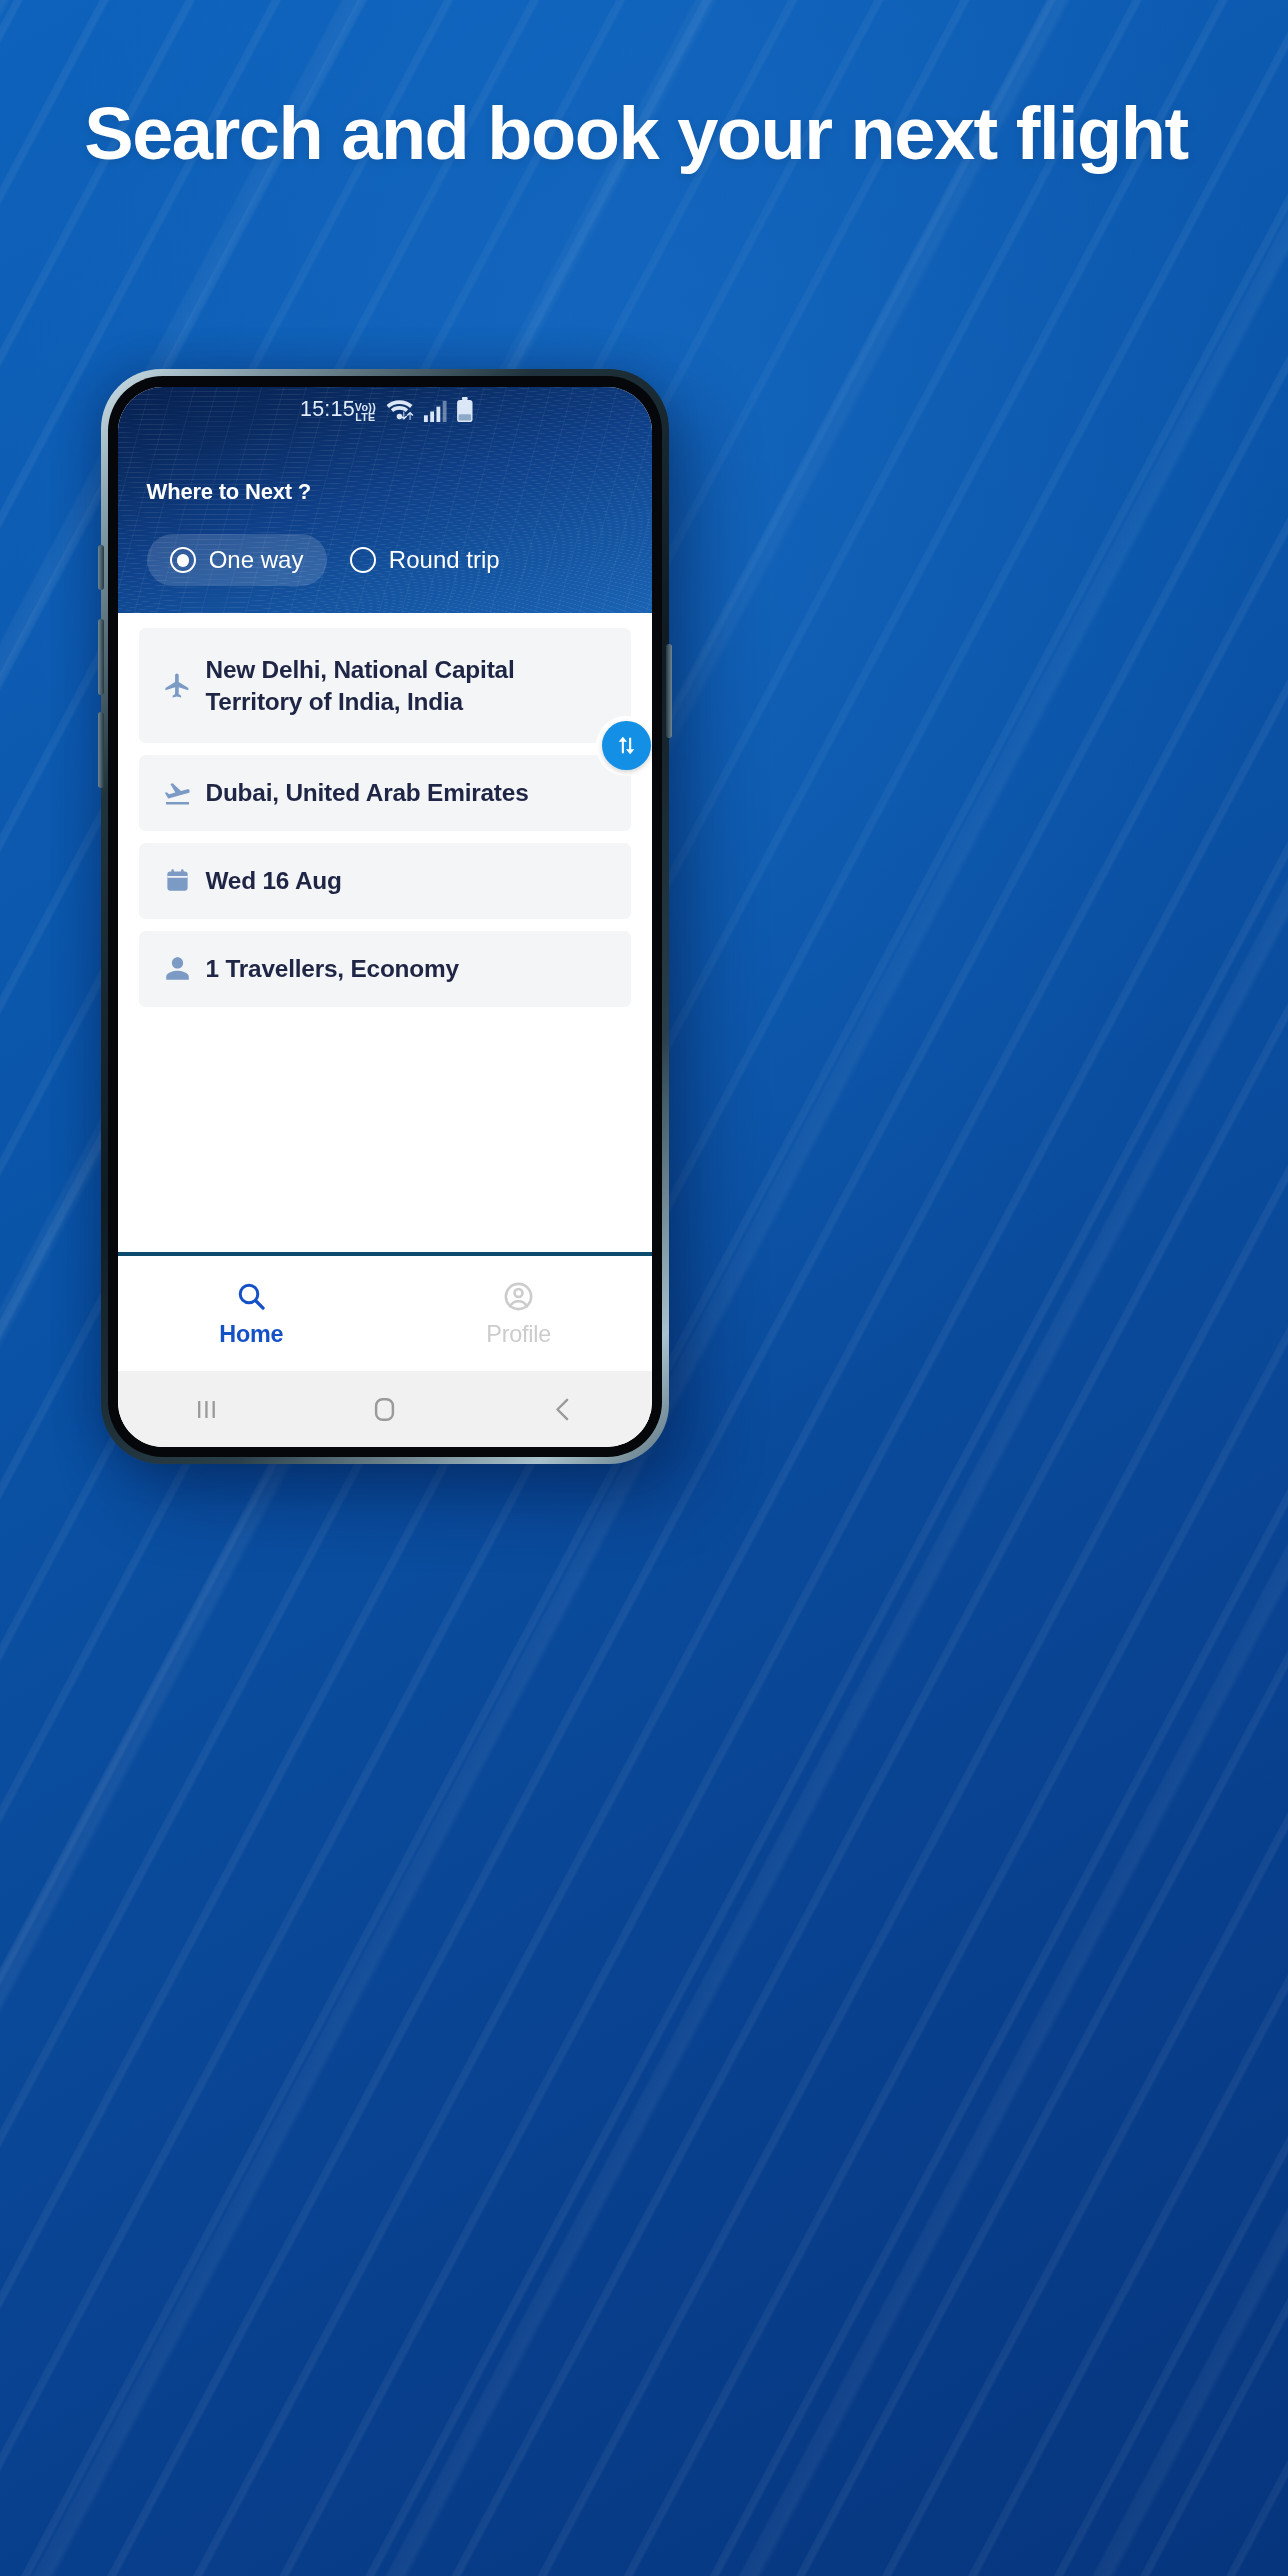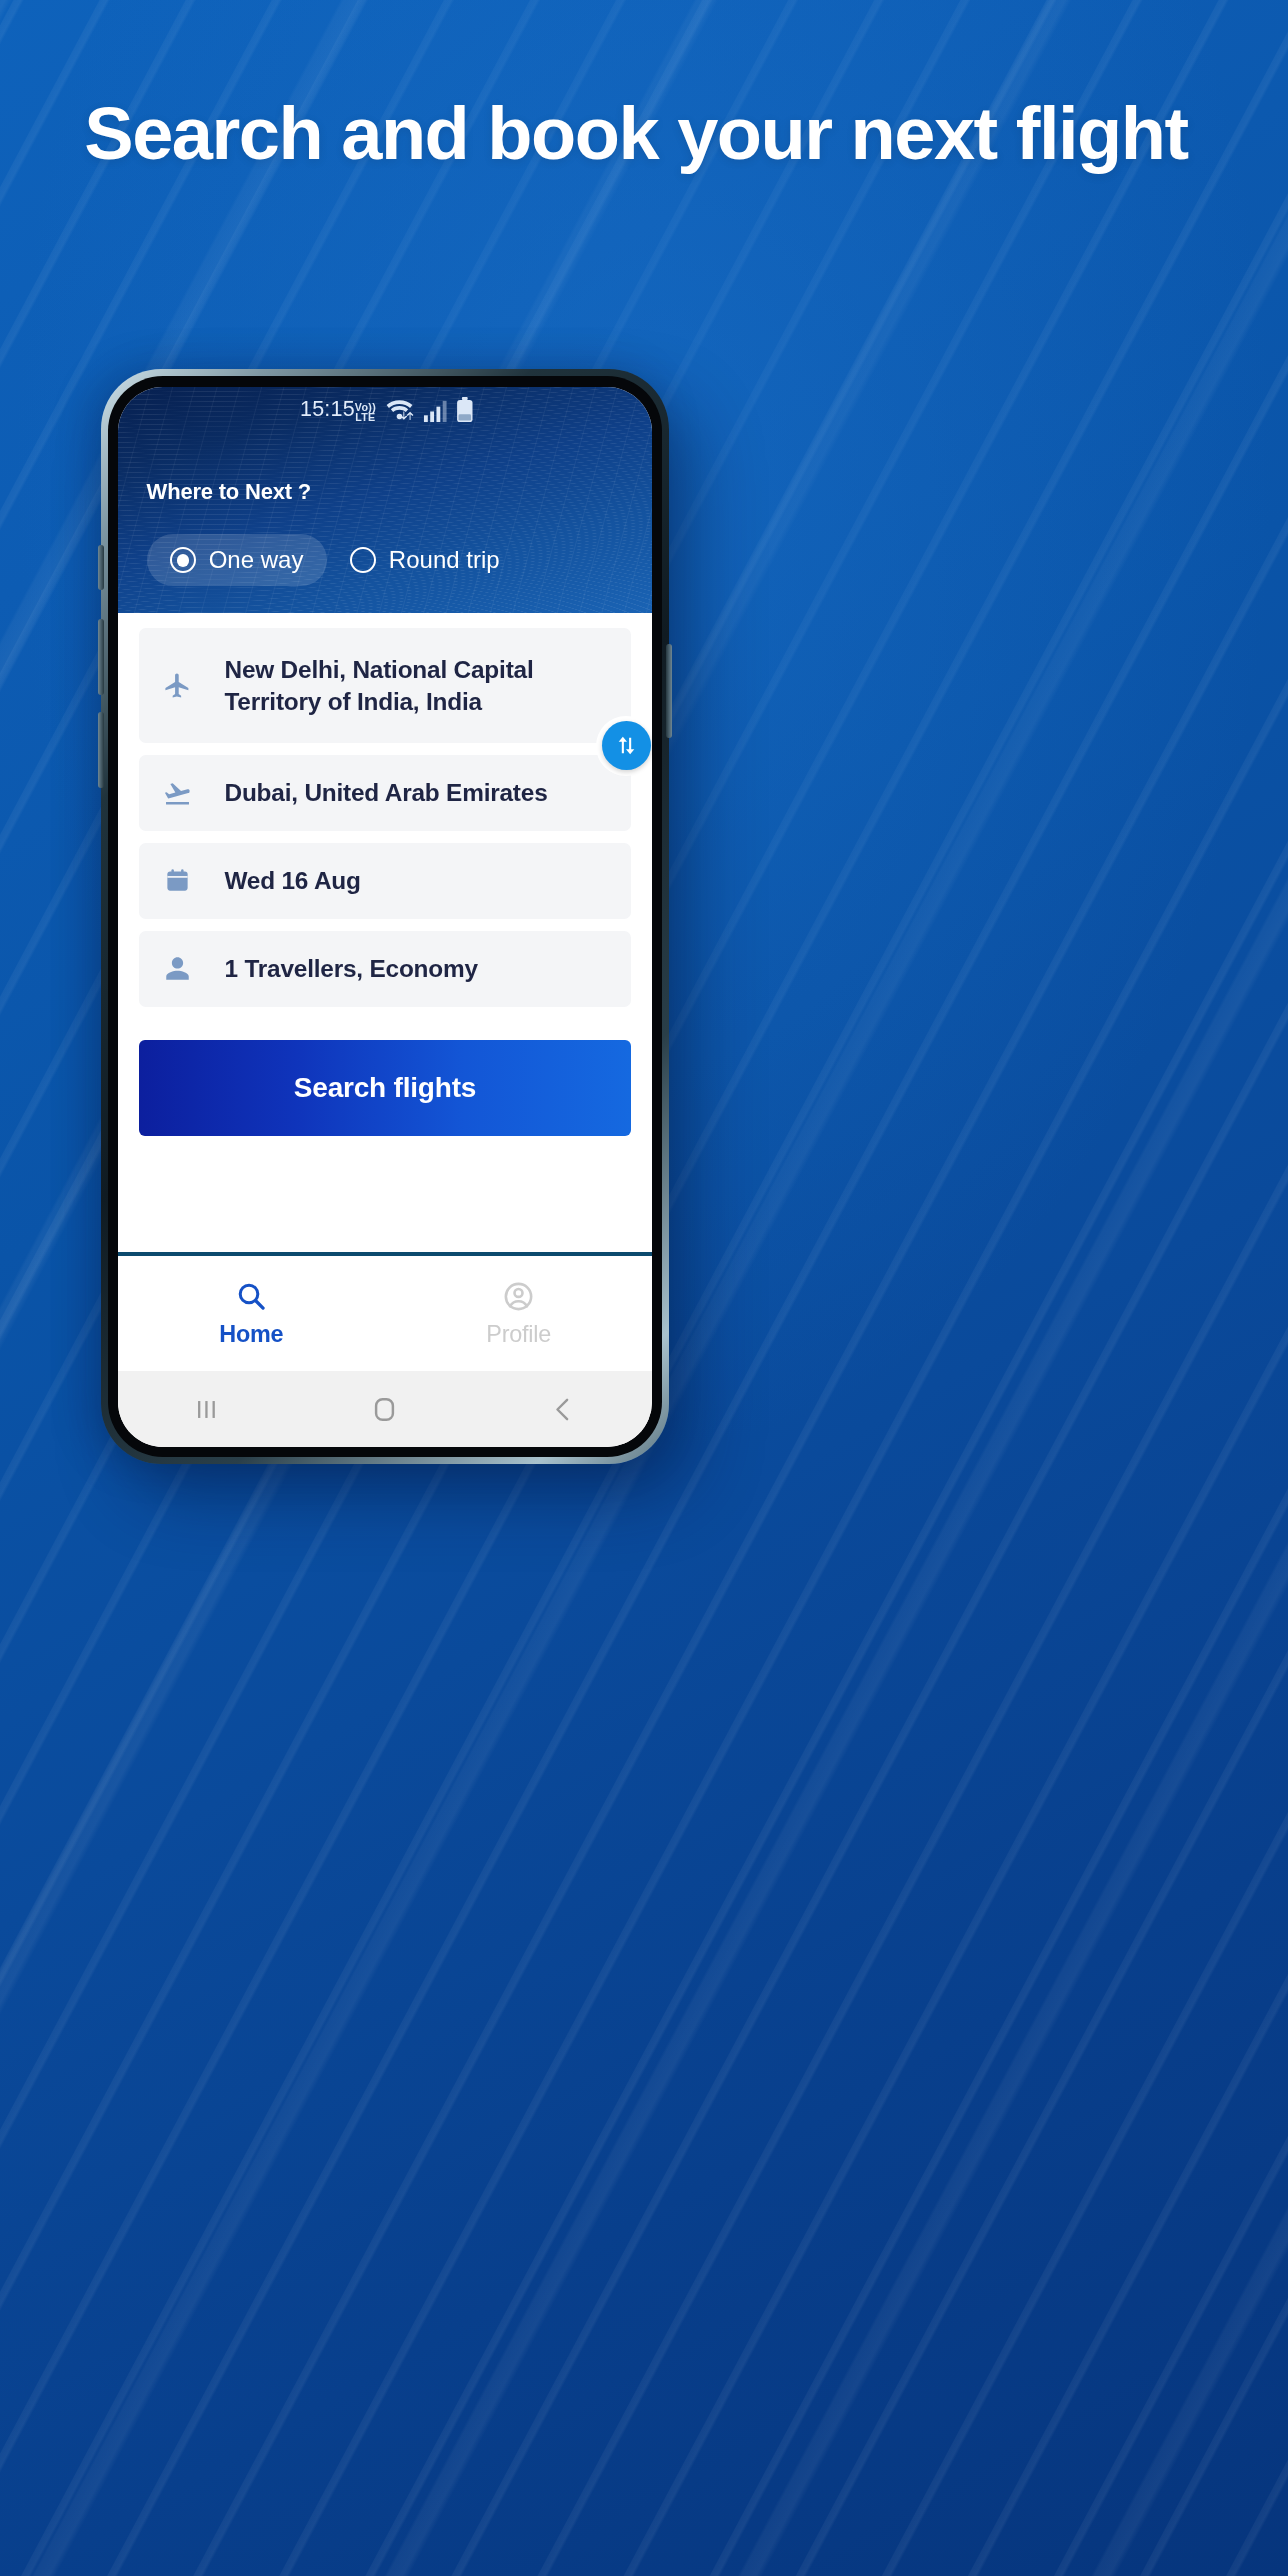--- a/index.html
+++ b/index.html
@@ -184,21 +184,21 @@
     position: relative;
     flex: 1 1 auto;
     background: #ffffff;
     padding: 15.6px 21.5px 0 21.5px;
     display: flex; flex-direction: column;
   }
   .field {
     position: relative;
     background: #f4f5f7;
     border-radius: 6.8px;
-    display: flex; align-items: center; gap: 31px;
+    display: flex; align-items: center; gap: 12px;
     padding: 21.5px 23.4px;
     margin-bottom: 11.7px;
     min-height: 76px;
   }
   .field-text {
     color: #1f2544;
     font-size: 24.4px;
     font-weight: 600;
     line-height: 1.3;
     letter-spacing: -0.2px;
@@ -375,21 +375,20 @@
 
           <div class="field">
             <span class="field-icon">
               <svg width="27" height="27" viewBox="0 0 24 24">
                   <path d="M12 12c2.76 0 5-2.24 5-5s-2.24-5-5-5-5 2.24-5 5 2.24 5 5 5zm0 2c-3.33 0-10 1.67-10 5v3h20v-3c0-3.33-6.67-5-10-5z" fill="#7b9ac4"></path>
                 </svg>
             </span>
             <span class="field-text">1 Travellers, Economy</span>
           </div>
 
-          <button id="search-btn">Search flights</button>
 
           <div id="body-spacer"></div>
         </div>
 
         <div id="bottom-nav">
           <div class="nav-item active">
             <svg width="33" height="33" viewBox="0 0 24 24">
               <circle cx="10.2" cy="10.2" r="6.4" fill="none" stroke="#1551c6" stroke-width="2.2"></circle>
               <line x1="15.1" y1="15.1" x2="20.4" y2="20.4" stroke="#1551c6" stroke-width="2.4" stroke-linecap="round"></line>
             </svg>

